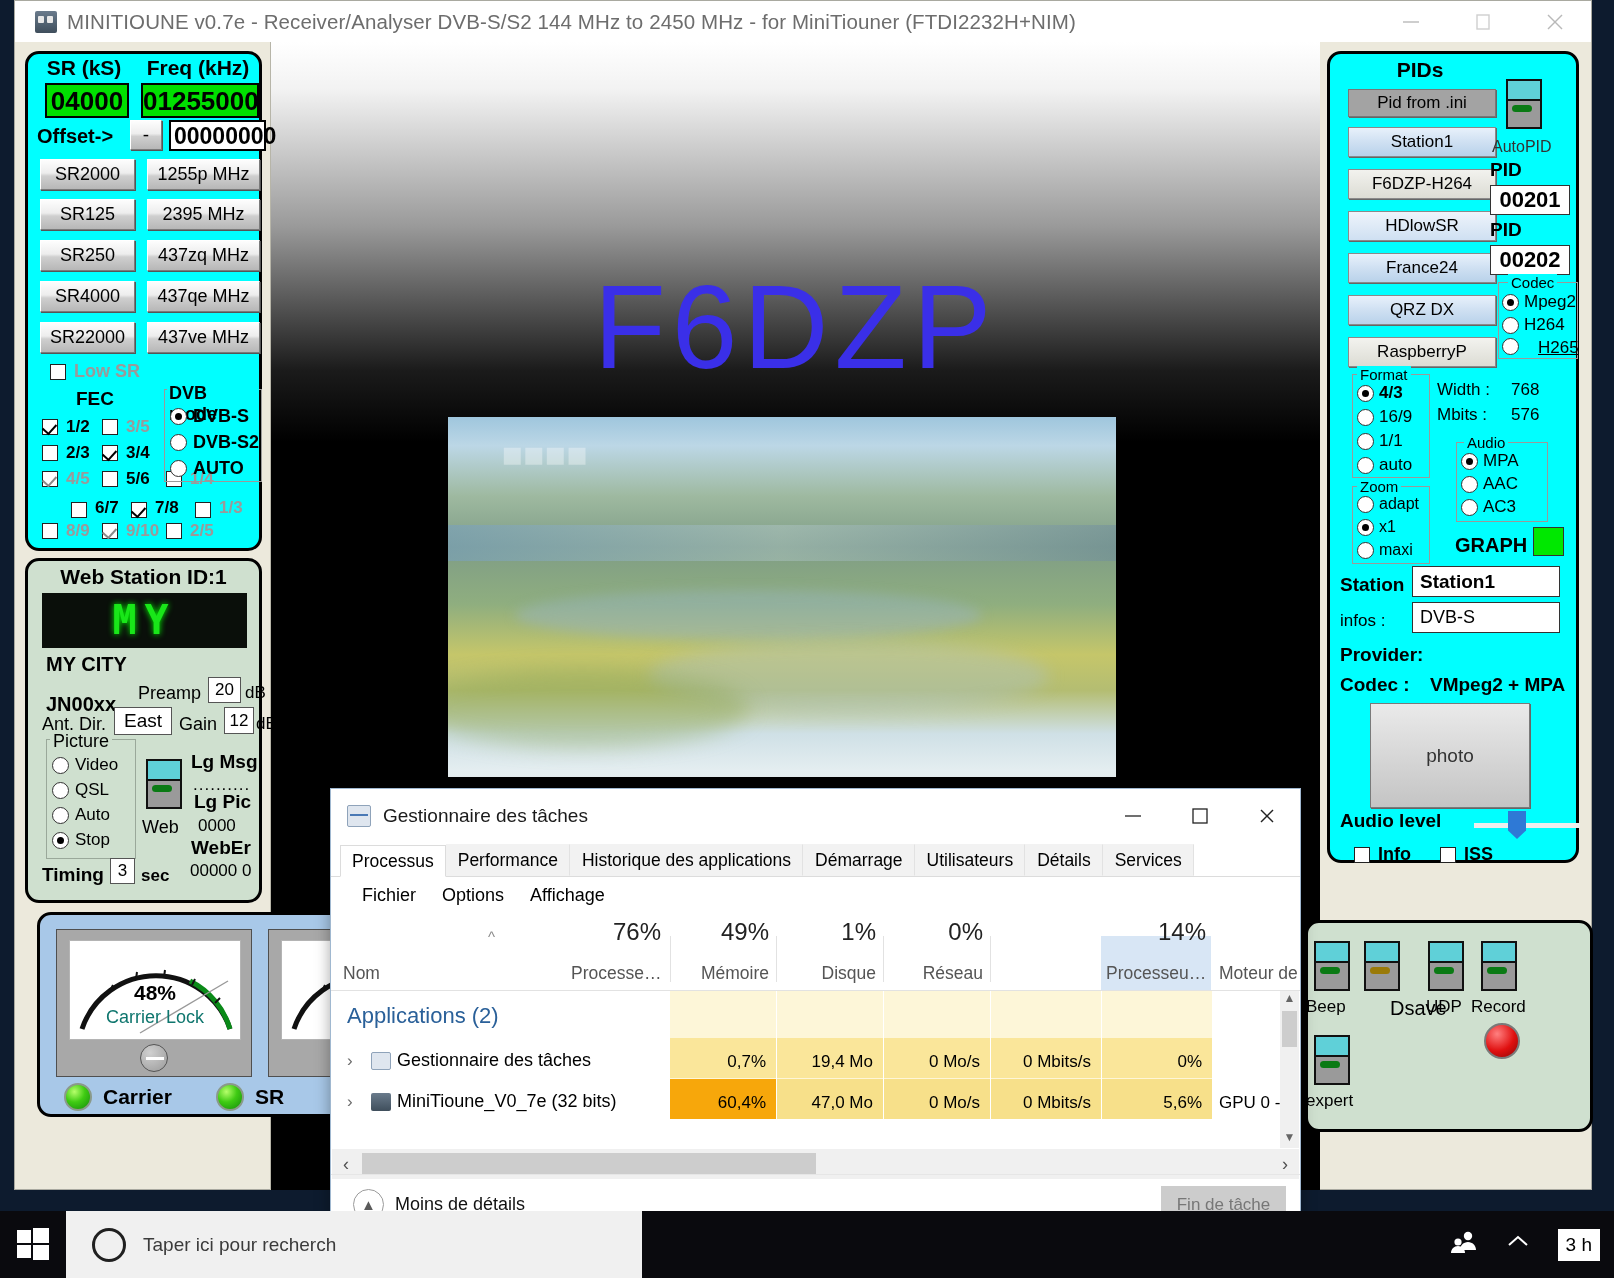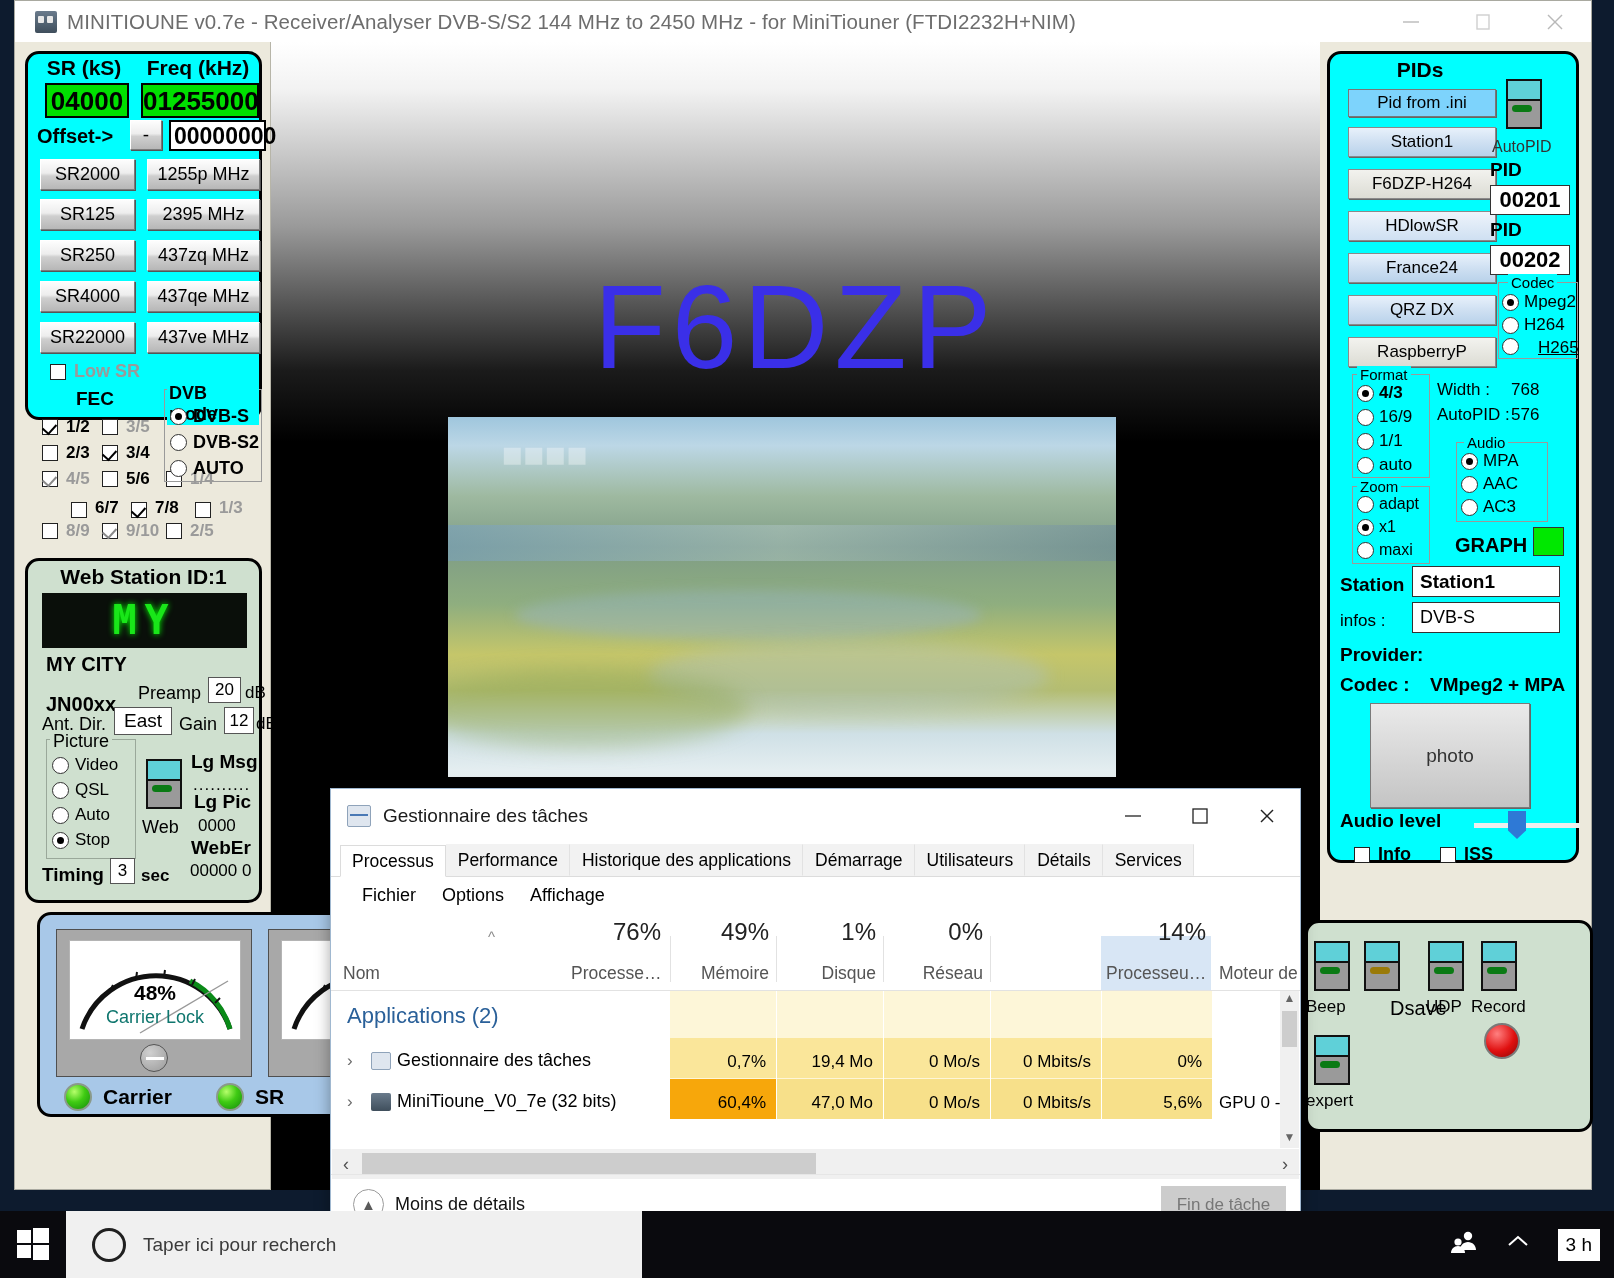--- a/index.html
+++ b/index.html
@@ -37,21 +37,21 @@
     font-size:20.5px; color:#6d6d6d; letter-spacing:.1px; white-space:nowrap;
   }
   .winbtns{ position:absolute; right:0; top:0; height:41px; display:flex; }
   .winbtn{ width:72px; height:41px; display:flex; align-items:center; justify-content:center;
            color:#b6b6b6; font-size:17px; }
   .winbtn svg{ display:block; }
 
   #mtBody{ position:absolute; left:0; top:41px; right:0; bottom:0; }
 
   #srPanel{
-    position:absolute; left:10px; top:9px; width:237px; height:369px;
+    position:absolute; left:10px; top:9px; width:237px; height:500px;
     background:#0ff; border:3px solid #000; border-radius:14px;
   }
   .grn-field{
     background:#00e000; border:2px solid #000; font-size:26px; font-weight:bold;
     text-align:center; color:#000; font-family:"Liberation Sans", sans-serif;
   }
   .wht-field{
     background:#fff; border:2px solid #000; font-size:23px; font-weight:bold;
     color:#000; text-align:left;
   }
@@ -431,21 +431,21 @@
       </div>
       <div style="position:absolute;left:176px;top:168px;display:flex;align-items:center;gap:11px;">
         <span class="led"></span>
         <span style="font-size:21px;font-weight:bold;color:#000;">SR</span>
       </div>
     </div>
 
     <div id="pidPanel">
       <div style="position:absolute;left:20px;top:4px;width:140px;text-align:center;font-size:21px;font-weight:bold;">PIDs</div>
 
-      <div style="position:absolute;left:18px;top:35px;width:148px;height:28px;background:#7dd3fc;border:1px solid #777;
+      <div style="position:absolute;left:18px;top:35px;width:148px;height:28px;background:#a3a3a3;border:1px solid #777;
                   display:flex;align-items:center;justify-content:center;font-size:17px;box-shadow:1px 1px 0 #666;">Pid from .ini</div>
 
       <div class="cyanbtn" style="position:absolute;left:18px;top:73px;width:148px;height:30px;">Station1</div>
       <div class="cyanbtn" style="position:absolute;left:18px;top:115px;width:148px;height:30px;background:linear-gradient(#f2f2ee,#dcdcd4);">F6DZP-H264</div>
       <div class="cyanbtn" style="position:absolute;left:18px;top:157px;width:148px;height:30px;background:linear-gradient(#eef4fb,#cfe0f2);">HDlowSR</div>
       <div class="cyanbtn" style="position:absolute;left:18px;top:199px;width:148px;height:30px;">France24</div>
       <div class="cyanbtn" style="position:absolute;left:18px;top:241px;width:148px;height:30px;">QRZ DX</div>
       <div class="cyanbtn" style="position:absolute;left:18px;top:283px;width:148px;height:30px;background:linear-gradient(#f3f3ef,#dcdcd4);">RaspberryP</div>
 
       <div class="toggle" style="position:absolute;left:176px;top:25px;">
@@ -490,21 +490,21 @@
           <span class="rb"></span>
           <span style="font-size:17px;">1/1</span>
         </div>
       <div style="position:absolute;left:27px;top:401px;display:flex;align-items:center;gap:5px;">
           <span class="rb"></span>
           <span style="font-size:17px;">auto</span>
         </div>
 
       <div style="position:absolute;left:107px;top:326px;font-size:17px;">Width :</div>
       <div style="position:absolute;left:181px;top:326px;font-size:17px;">768</div>
-      <div style="position:absolute;left:107px;top:351px;font-size:17px;">AutoPID :</div>
+      <div style="position:absolute;left:107px;top:351px;font-size:17px;">Mbits :</div>
       <div style="position:absolute;left:181px;top:351px;font-size:17px;">576</div>
 
       <div class="grpbox" style="left:126px;top:388px;width:92px;height:80px;"></div>
       <div class="grplbl" style="left:134px;top:380px;">Audio</div>
       <div style="position:absolute;left:131px;top:397px;display:flex;align-items:center;gap:5px;">
           <span class="rb on"></span>
           <span style="font-size:17px;">MPA</span>
         </div>
       <div style="position:absolute;left:131px;top:420px;display:flex;align-items:center;gap:5px;">
           <span class="rb"></span>

